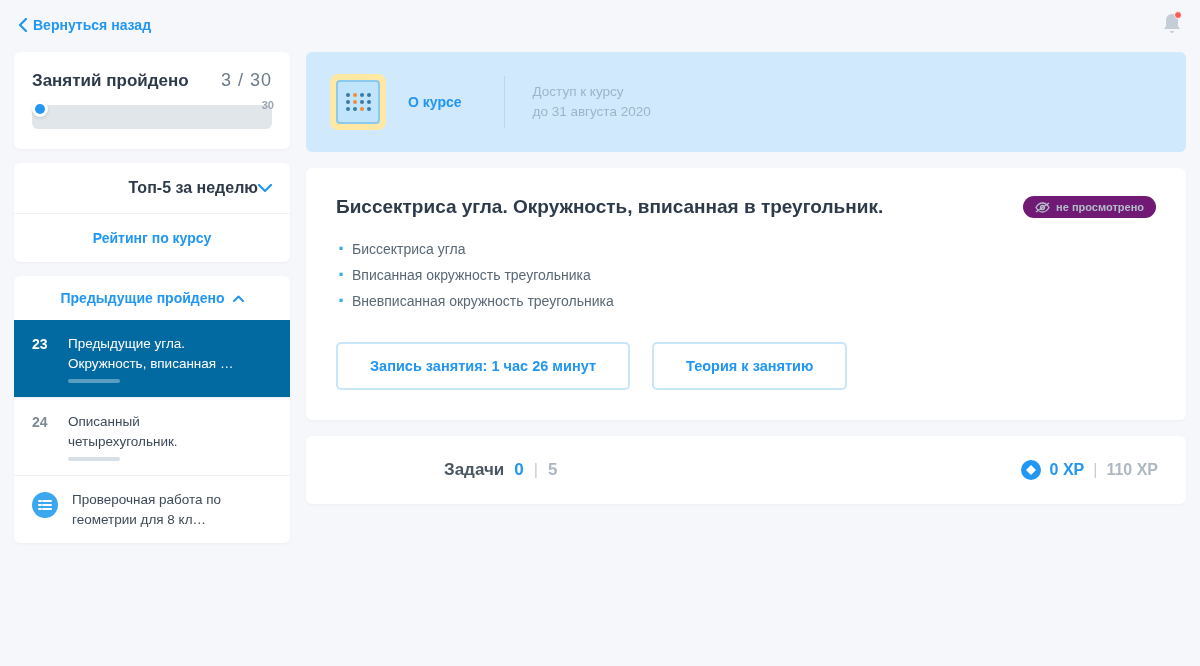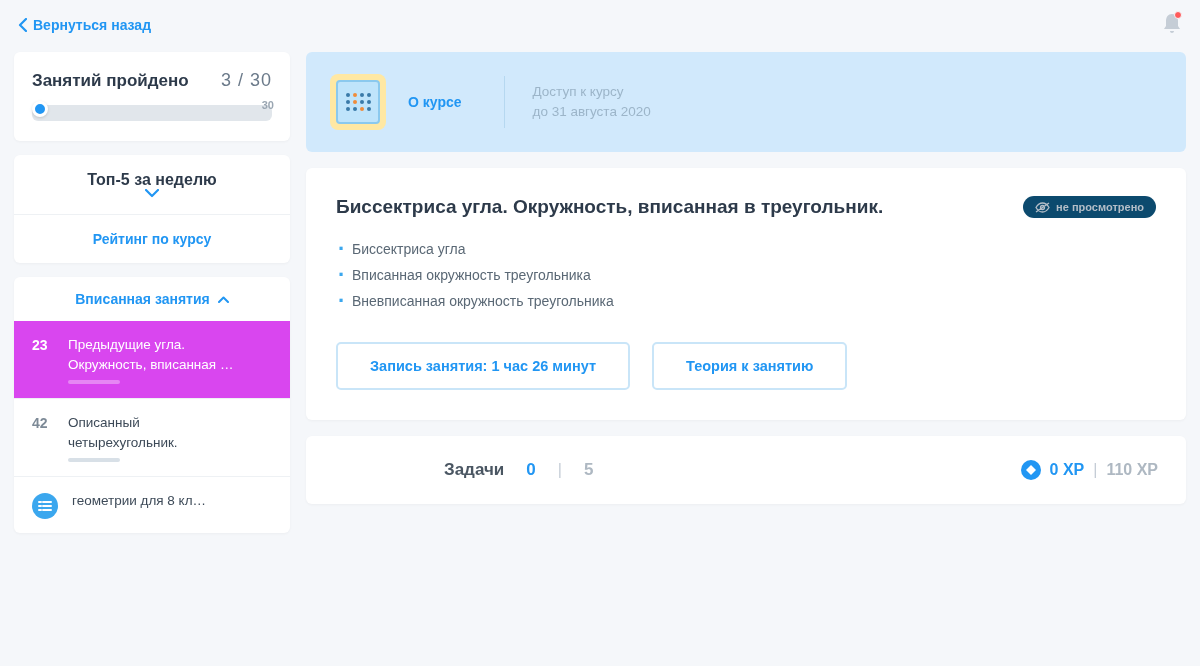--- a/index.html
+++ b/index.html
@@ -15,34 +15,34 @@
 .layout { display: flex; gap: 16px; padding: 8px 14px 0; }
 .sidebar { width: 276px; flex-shrink: 0; display: flex; flex-direction: column; gap: 14px; }
 .main { flex: 1; display: flex; flex-direction: column; gap: 16px; }
 
 .card { background: #fff; border-radius: 6px; box-shadow: 0 1px 3px rgba(0,0,0,0.04); }
 
 .progress-card { padding: 18px 18px 20px; }
 .progress-head { display: flex; justify-content: space-between; align-items: baseline; margin-bottom: 14px; }
 .progress-title { font-size: 17px; font-weight: 700; color: #2d3a4a; }
 .progress-count { font-size: 18px; color: #6b7a8a; letter-spacing: 1px; }
-.progress-bar { position: relative; height: 16px; background: #e1e6eb; border-radius: 6px; }
+.progress-bar { position: relative; height: 24px; background: #e1e6eb; border-radius: 6px; }
 .progress-thumb { position: absolute; left: 0; top: -4px; width: 16px; height: 16px; background: #2196f3; border-radius: 50%; border: 3px solid #fff; box-shadow: 0 1px 3px rgba(0,0,0,0.15); }
 .progress-end { position: absolute; right: -2px; top: -6px; font-size: 11px; color: #9aa6b2; font-weight: 600; }
 
-.top5-card .top5-head { display: flex; justify-content: flex-end; align-items: center; padding: 16px 18px; cursor: pointer; flex-direction: column; }
+.top5-card .top5-head { display: flex; justify-content: flex-end; align-items: center; padding: 16px 18px; cursor: pointer; }
 .top5-title { font-size: 16px; font-weight: 700; color: #2d3a4a; }
 .top5-head svg { width: 14px; height: 9px; color: #2196f3; }
 .rating-btn { text-align: center; padding: 16px 0; border-top: 1px solid #eef1f4; color: #2196f3; font-weight: 600; font-size: 14px; cursor: pointer; }
 
 .lessons-card { overflow: hidden; }
 .prev-head { display: flex; justify-content: center; align-items: center; gap: 8px; padding: 14px 0; color: #2196f3; font-weight: 600; font-size: 14px; cursor: pointer; }
 .prev-head svg { width: 11px; height: 7px; }
 .lesson-item { display: flex; align-items: flex-start; gap: 14px; padding: 14px 16px 14px 18px; border-top: 1px solid #eef1f4; cursor: pointer; }
-.lesson-item.active { background: #d946ef; color: #fff; border-top: 0; }
+.lesson-item.active { background: #0369a1; color: #fff; border-top: 0; }
 .lesson-num { font-size: 14px; font-weight: 700; color: #7d8a97; min-width: 22px; padding-top: 2px; }
 .lesson-item.active .lesson-num { color: #fff; }
 .lesson-body { flex: 1; font-size: 13.5px; line-height: 1.45; }
 .lesson-l1 { color: #3d4a58; }
 .lesson-item.active .lesson-l1 { color: #fff; }
 .lesson-mini { margin-top: 6px; width: 52px; height: 4px; border-radius: 3px; background: #d8e0e7; }
 .lesson-item.active .lesson-mini { background: rgba(255,255,255,0.35); }
 .lesson-icon { width: 26px; height: 26px; border-radius: 50%; background: #3ba7ee; color: #fff; display: flex; align-items: center; justify-content: center; margin-top: 2px; }
 .lesson-icon svg { width: 14px; height: 12px; }
 
@@ -55,32 +55,32 @@
 .banner-dots span:nth-child(2), .banner-dots span:nth-child(6), .banner-dots span:nth-child(11) { background: #f08c3a; }
 .banner-title { flex: 1; font-size: 20px; font-weight: 700; color: #2d3a4a; line-height: 1.35; max-width: 470px; }
 .banner-about { color: #2196f3; font-weight: 600; font-size: 14px; cursor: pointer; padding-right: 20px; }
 .banner-divider { width: 1px; height: 52px; background: #b6d8f0; }
 .banner-access { font-size: 13.5px; color: #9cb5c9; line-height: 1.5; text-align: left; padding-left: 6px; }
 
 
 .detail-card { padding: 28px 30px 30px; }
 .detail-head { display: flex; justify-content: space-between; align-items: center; gap: 16px; margin-bottom: 18px; }
 .detail-title { font-size: 19px; font-weight: 700; color: #2d3a4a; }
-.badge-unseen { display: flex; align-items: center; gap: 6px; background: #0c4a6e; color: #b4bec8; font-size: 11px; padding: 5px 12px; border-radius: 14px; font-weight: 600; }
+.badge-unseen { display: flex; align-items: center; gap: 6px; background: #701a75; color: #b4bec8; font-size: 11px; padding: 5px 12px; border-radius: 14px; font-weight: 600; }
 .badge-unseen svg { width: 15px; height: 11px; }
 .topics { list-style: none; margin-bottom: 28px; }
 .topics li { font-size: 14px; color: #5a6875; padding: 5px 0 5px 16px; position: relative; }
 .topics li::before { content: "·"; position: absolute; left: 2px; top: 2px; color: #3ba7ee; font-size: 22px; line-height: 1; font-weight: 700; }
 .detail-btns { display: flex; gap: 22px; }
 .outline-btn { border: 2px solid #c9e5f8; color: #2196f3; background: #fff; font-weight: 700; font-size: 14.5px; padding: 14px 32px; border-radius: 5px; cursor: pointer; }
 
 
 .tasks-card { padding: 24px 28px; display: flex; align-items: center; gap: 30px; }
 .goto-box { border: 2.5px solid #d63a3a; border-radius: 6px; padding: 10px 26px; color: #4a5662; font-size: 17px; font-weight: 700; cursor: pointer; }
-.tasks-info { display: flex; align-items: center; gap: 22px; margin-left: 110px; }
+.tasks-info { display: flex; align-items: center; gap: 10px; margin-left: 110px; }
 .tasks-label { font-size: 17px; font-weight: 700; color: #4a5662; }
 .tasks-done { color: #2196f3; font-size: 17px; font-weight: 700; }
 .tasks-sep { color: #c5cdd6; }
 .tasks-total { color: #aeb8c2; font-size: 17px; font-weight: 700; }
 .xp-wrap { margin-left: auto; display: flex; align-items: center; gap: 9px; }
 .xp-icon { width: 20px; height: 20px; border-radius: 50%; background: #2196f3; display: flex; align-items: center; justify-content: center; }
 .xp-icon svg { width: 10px; height: 10px; fill: #fff; }
 .xp-cur { color: #2196f3; font-weight: 700; font-size: 16px; }
 .xp-sep { color: #c5cdd6; }
 .xp-total { color: #aeb8c2; font-weight: 700; font-size: 16px; }
@@ -121,51 +121,52 @@
         <span class="top5-title">Топ-5 за неделю</span>
         <svg viewBox="0 0 14 9">
             <path d="M1 1 L7 7 L13 1" fill="none" stroke="currentColor" stroke-width="2.2" stroke-linecap="round" stroke-linejoin="round"></path>
           </svg>
       </div>
       <div class="rating-btn">Рейтинг по курсу</div>
     </div>
 
     <div class="card lessons-card">
       <div class="prev-head">
-        <span>Вписанная занятия</span>
+        <span>Предыдущие пройдено</span>
         <svg viewBox="0 0 11 7">
             <path d="M1 6 L5.5 1.5 L10 6" fill="none" stroke="currentColor" stroke-width="2" stroke-linecap="round" stroke-linejoin="round"></path>
           </svg>
       </div>
 
       <div class="lesson-item active">
         <div class="lesson-num">23</div>
         <div class="lesson-body">
           <div class="lesson-l1">Предыдущие угла.</div>
           <div class="lesson-l1">Окружность, вписанная …</div>
           <div class="lesson-mini"></div>
         </div>
       </div>
 
       <div class="lesson-item">
-        <div class="lesson-num">42</div>
+        <div class="lesson-num">24</div>
         <div class="lesson-body">
           <div class="lesson-l1">Описанный</div>
           <div class="lesson-l1">четырехугольник.</div>
           <div class="lesson-mini"></div>
         </div>
       </div>
 
       <div class="lesson-item">
         <div class="lesson-icon">
           <svg viewBox="0 0 14 12">
               <path d="M1 2 h2 M5 2 h8 M1 6 h2 M5 6 h8 M1 10 h2 M5 10 h8" stroke="currentColor" stroke-width="2" stroke-linecap="round"></path>
             </svg>
         </div>
         <div class="lesson-body">
+          <div class="lesson-l1">Проверочная работа по</div>
           <div class="lesson-l1">геометрии для 8 кл…</div>
         </div>
       </div>
     </div>
   </div>
 
   <div class="main">
     <div class="banner">
       <div class="banner-icon">
         <div class="banner-dots">

